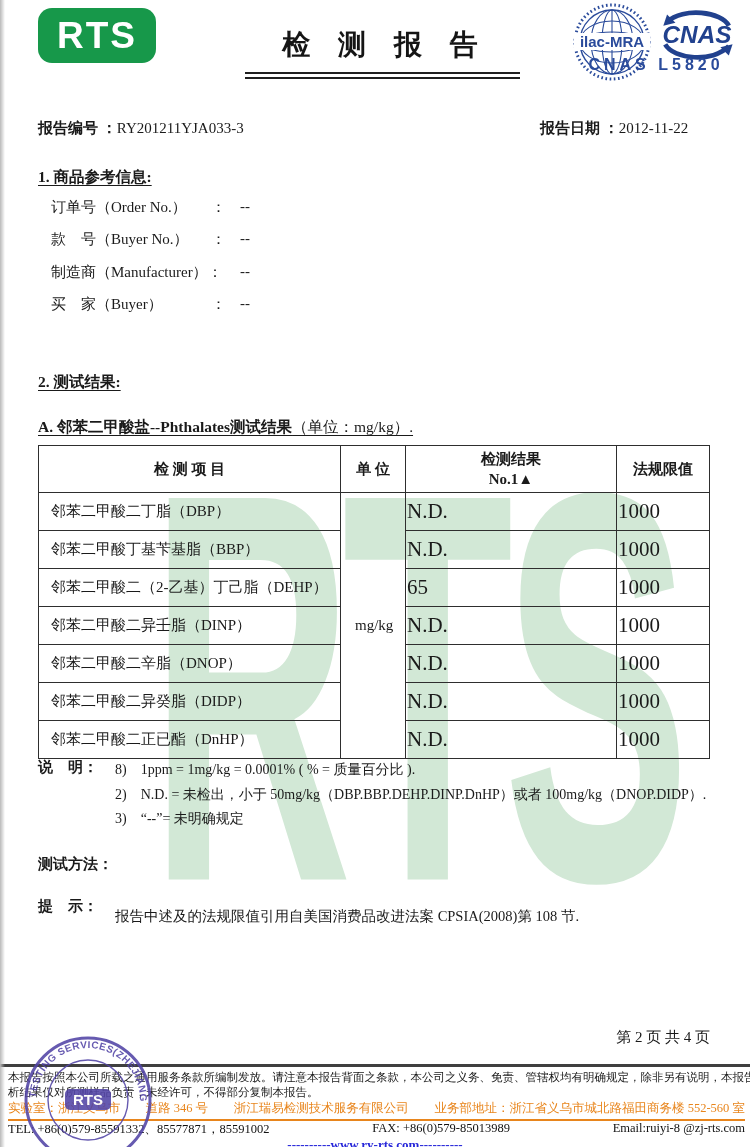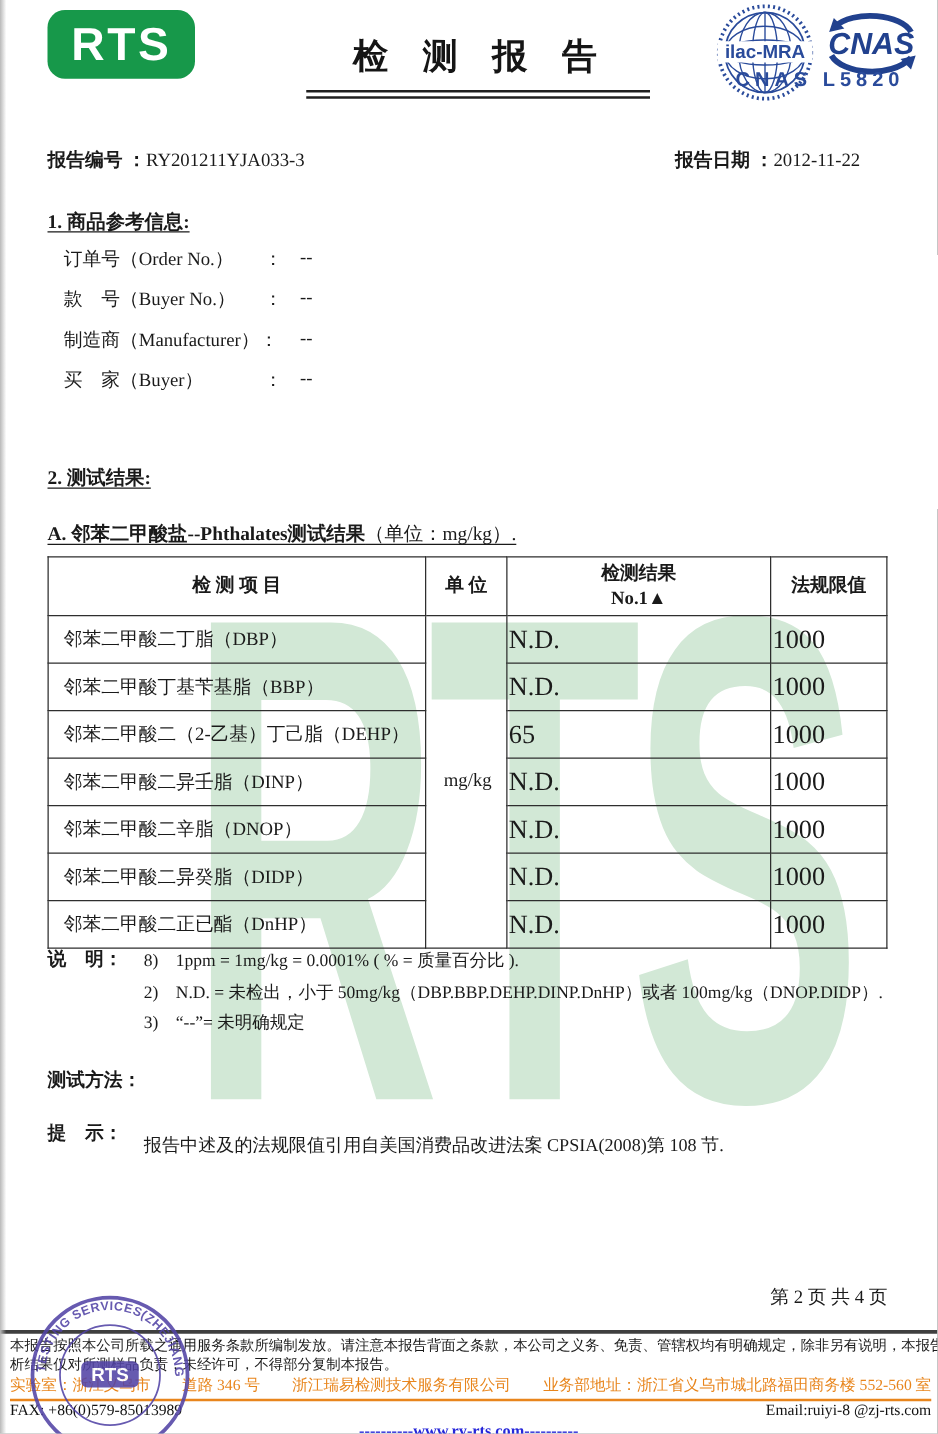--- a/index.html
+++ b/index.html
@@ -247,20 +247,21 @@
     <div>析结果仅对所测样品负责，未经许可，不得部分复制本报告。</div>
   </div>
 
   <div class="abs addr-row">
     <span>实验室：浙江义乌市　　道路 346 号</span>
     <span>浙江瑞易检测技术服务有限公司</span>
     <span>业务部地址：浙江省义乌市城北路福田商务楼 552-560 室</span>
   </div>
 
   <div class="abs tel-row">
+    <span>TEL: +86(0)579-85591332、85577871，85591002</span>
     <span>FAX: +86(0)579-85013989</span>
     <span>Email:ruiyi-8 @zj-rts.com</span>
   </div>
 
   <div class="abs website">----------www.ry-rts.com----------</div>
 
   <svg class="abs stamp" viewBox="0 0 148 148">
     <defs>
       <path id="stampArcTop" d="M 22,74 A 52,52 0 0 1 126,74" fill="none"></path>
     </defs>

